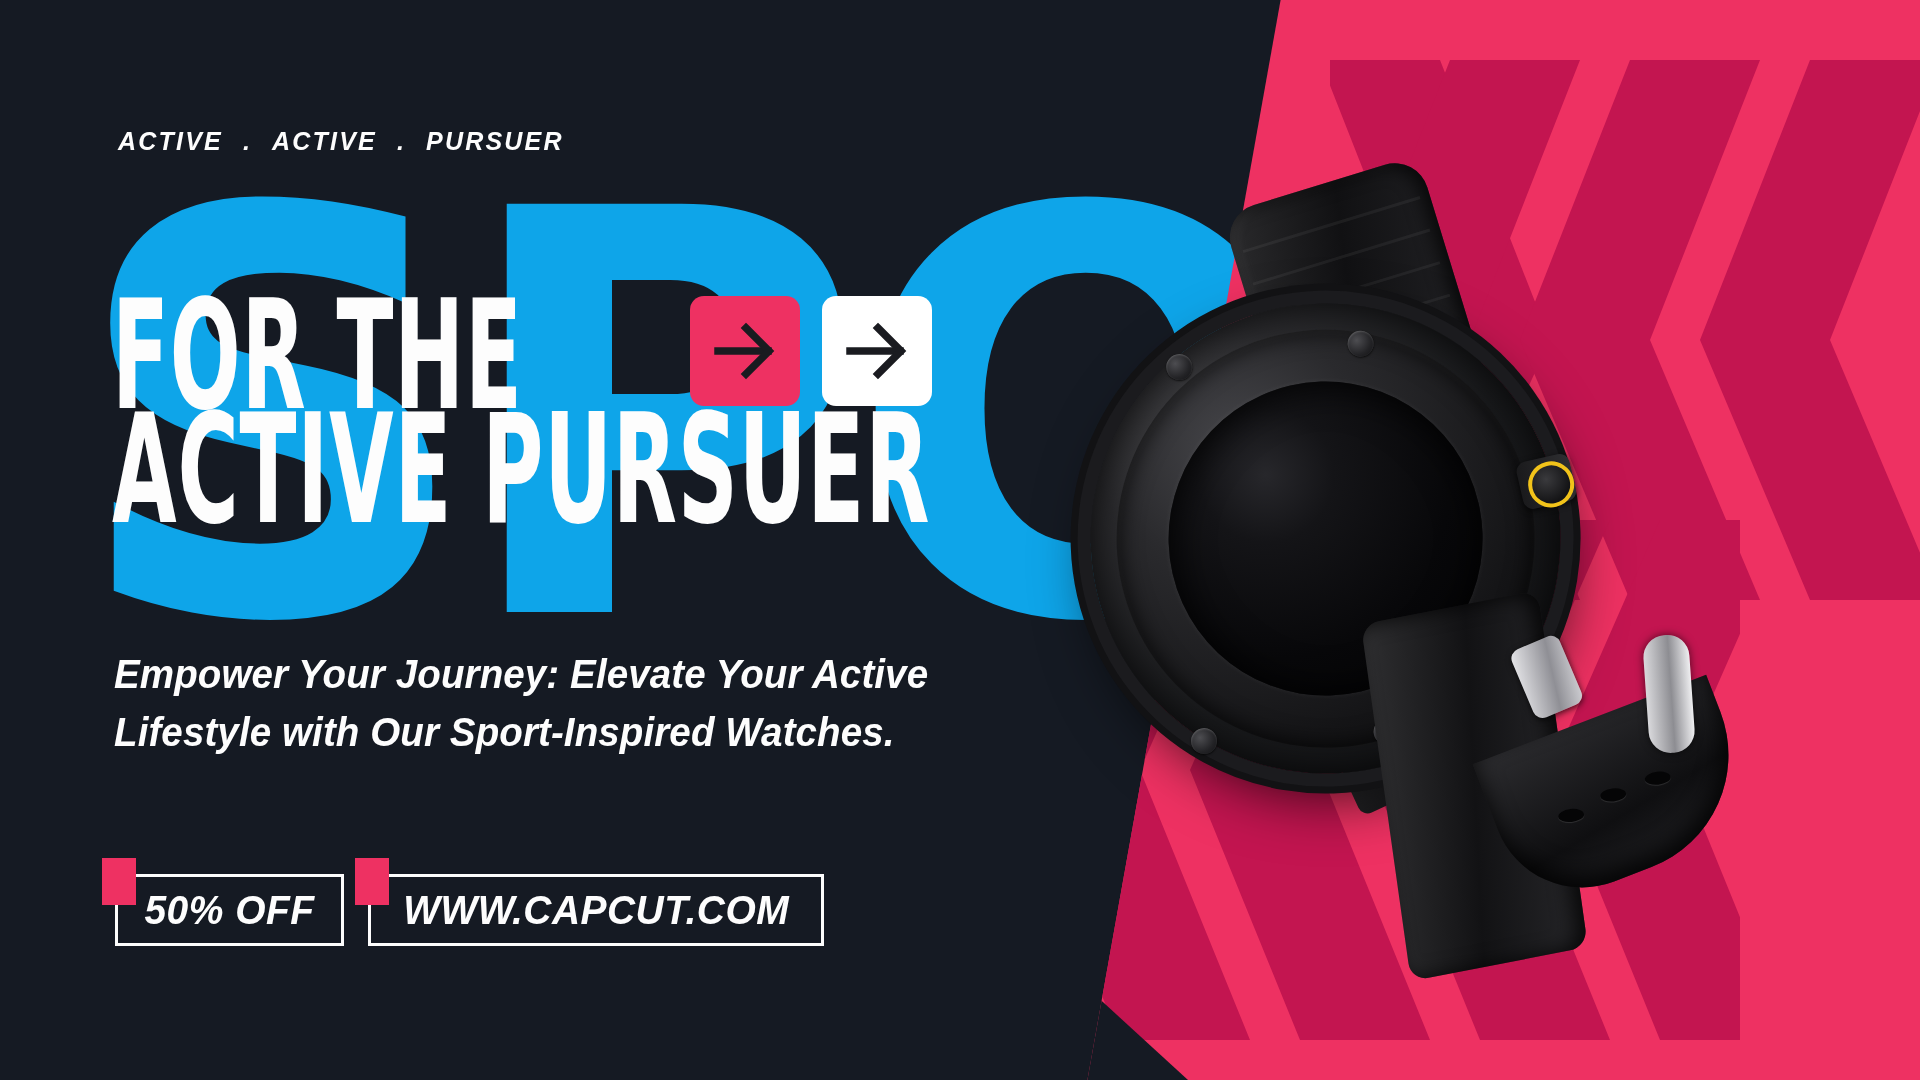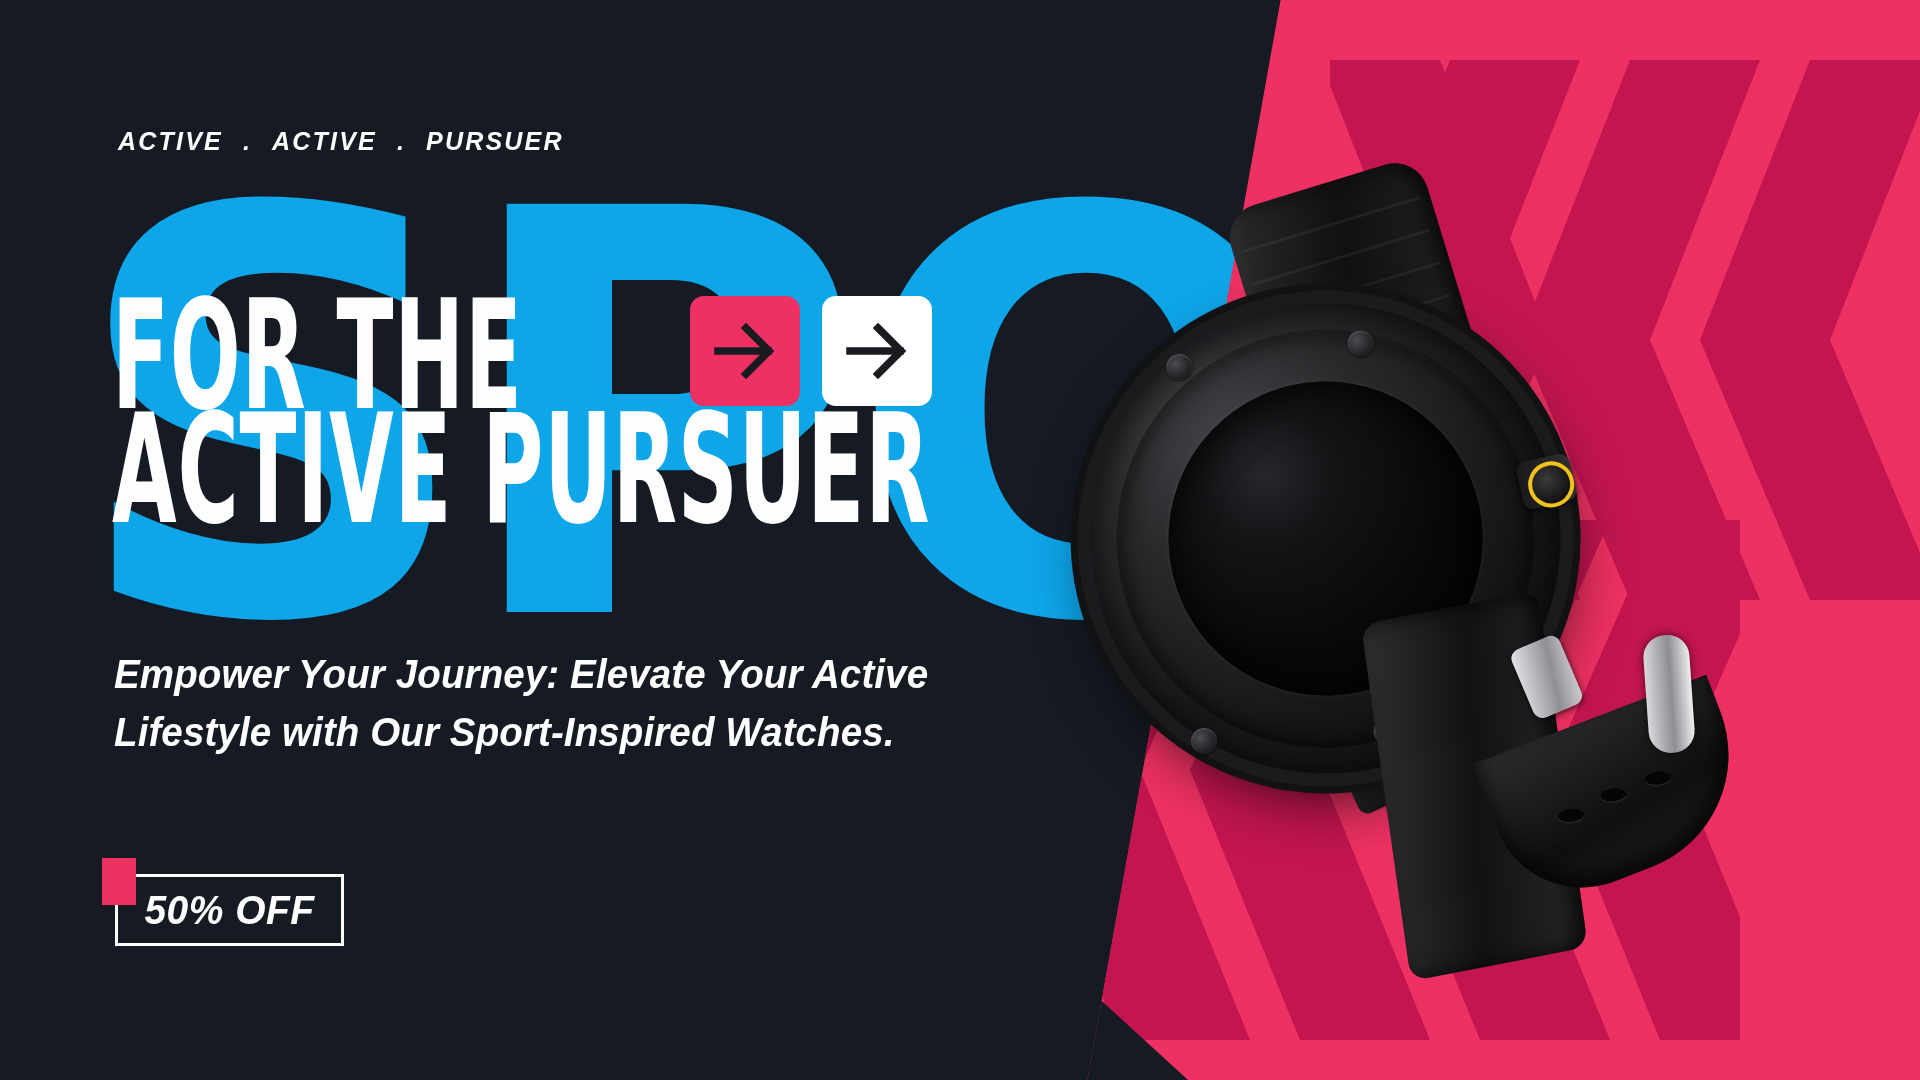--- a/index.html
+++ b/index.html
@@ -323,15 +323,21 @@
     <div>Lifestyle with Our Sport-Inspired Watches.</div>
   </div>
 
   <div class="badges">
     <div class="badge">
       <div class="corner-sq"></div>
       <div class="badge-box">
         <span class="badge-label">50% OFF</span>
       </div>
     </div>
+    <div class="badge">
+      <div class="corner-sq"></div>
+      <div class="badge-box">
+        <span class="badge-label">WWW.CAPCUT.COM</span>
+      </div>
+    </div>
   </div>
 
 </div>
 
 </body></html>

